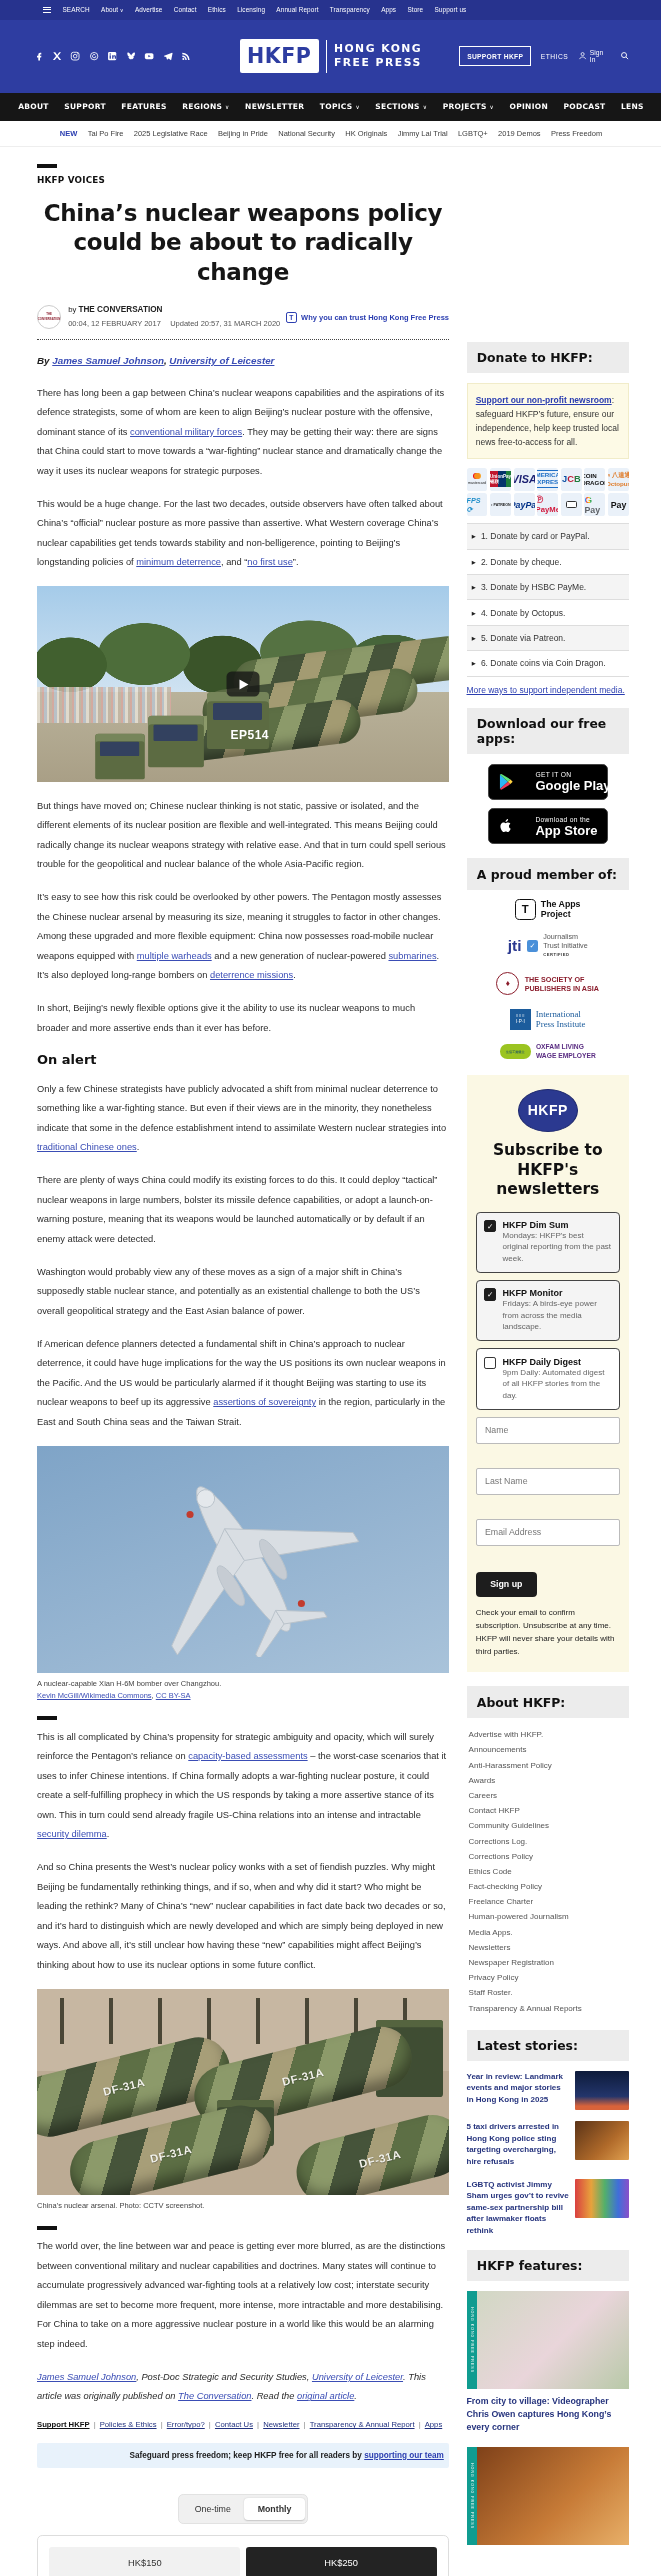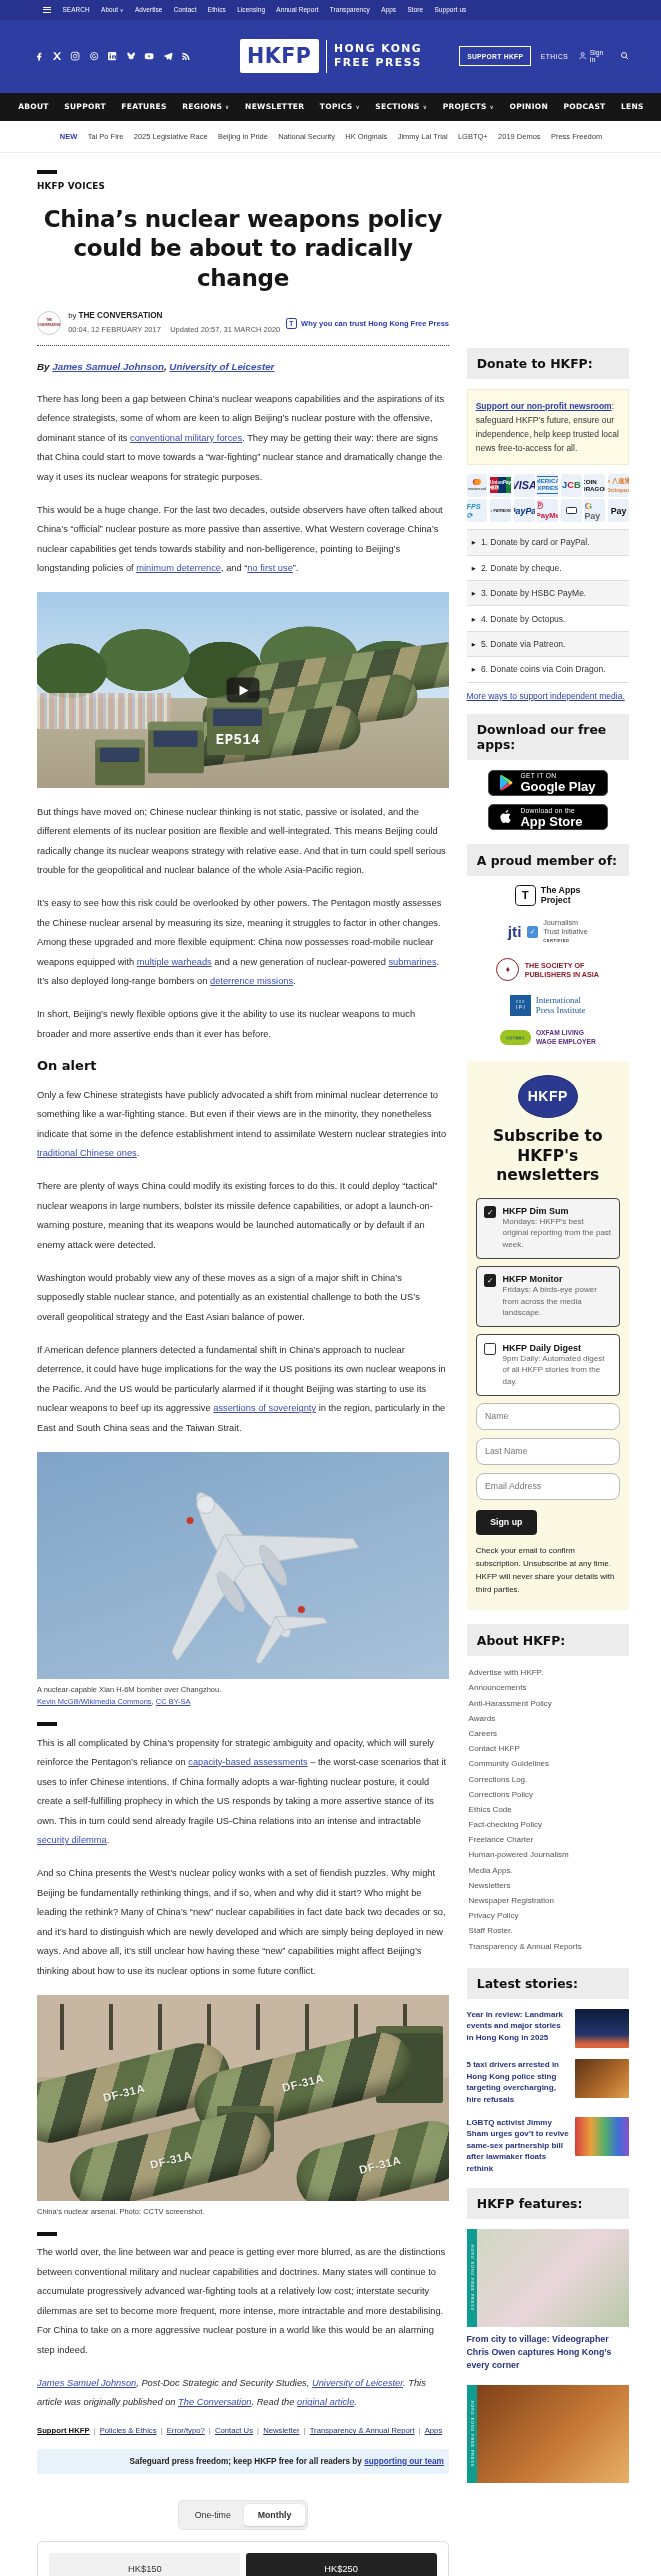--- a/index.html
+++ b/index.html
@@ -21,21 +21,21 @@
   .logo-box { background:#fff; border-radius:2.1px; padding:5.2px 7.2px; font-weight:bold; font-size:20.6px; color:#2e3da1; letter-spacing:0.5px; font-family:"DejaVu Sans", sans-serif; }
   .logo-divider { width:1px; height:33px; background:#fff; }
   .logo-text { color:#fff; font-weight:bold; font-size:10.8px; letter-spacing:1.5px; line-height:1.35; font-family:"DejaVu Sans", sans-serif; }
   .mast-right { width:170px; display:flex; align-items:center; justify-content:flex-end; gap:9.3px; }
   .support-btn { border:0.8px solid #fff; color:#fff; font-weight:bold; font-size:6.7px; padding:5.2px 7.2px; letter-spacing:0.3px; cursor:pointer; white-space:nowrap; }
   .mast-link { color:#fff; font-size:6.7px; letter-spacing:0.5px; cursor:pointer; }
   .signin { display:flex; align-items:center; gap:3.1px; color:#fff; font-size:6.7px; cursor:pointer; }
   .blacknav { background:#161616; height:28px; display:flex; align-items:center; justify-content:center; gap:15.5px; }
   .nav-item { color:#fff; font-weight:bold; font-size:7.5px; letter-spacing:0.3px; cursor:pointer; font-family:"DejaVu Sans", sans-serif; }
   .nav-item .crt { font-weight:normal; font-size:5.7px; }
-  .trending { background:#fff; height:32px; display:flex; align-items:center; justify-content:center; gap:10.3px; border-bottom:0.5px solid #eee; }
+  .trending { background:#fff; height:26px; display:flex; align-items:center; justify-content:center; gap:10.3px; border-bottom:0.5px solid #eee; }
   .trend-new { color:#2a3db0; font-weight:bold; font-size:7.5px; }
   .trend-link { color:#3d3d3d; font-size:7.5px; cursor:pointer; white-space:nowrap; }
 
   
   .page { display:flex; padding:14.4px 33px 0 37px; gap:17.5px; }
   .main-col { width:412px; flex:0 0 412px; }
   .side-col { flex:1; margin-top:181px; min-width:0; }
 
   
   .mini-bar { width:19.6px; height:4.1px; background:#111; margin:3.1px 0 7.2px; }
@@ -74,21 +74,21 @@
   .crowd { position:absolute; left:0; top:101px; width:134px; height:36px; opacity:.85;
     background:repeating-linear-gradient(90deg,#e8e2d6 0 2.6px,#c4b8a6 2.6px 5.2px,#d8a9a0 5.2px 7.2px,#b9c4cf 7.2px 9.8px); }
   .canister { position:absolute; height:44px; border-radius:23px; transform:rotate(-7deg);
     background:repeating-linear-gradient(115deg,#5d6f45 0 24px,#8c9a6a 24px 44px,#46543a 44px 68px,#a39b72 68px 87px);
     box-shadow:inset 0 -7.2px 11.3px rgba(0,0,0,.35); }
   .can1 { width:237px; right:-20.6px; top:62px; }
   .can2 { width:216px; right:31px; top:93px; }
   .can3 { width:196px; right:88px; top:123px; }
   .cab { position:absolute; width:62px; height:57px; background:#5c6b42; border-radius:4.1px 4.1px 2.1px 2.1px; box-shadow:inset 0 9.3px 0 #76855a; }
   .cab .win { position:absolute; top:10.3px; left:6.2px; width:49px; height:17.5px; background:#33415f; border-radius:1.5px; }
-  .cab .plate { position:absolute; bottom:7.2px; width:100%; text-align:center; color:#fff; font-weight:bold; font-size:14px; letter-spacing:0.5px;font-family:Liberation Mono, monospace; }
+  .cab .plate { position:absolute; bottom:7.2px; width:100%; text-align:right; color:#fff; font-weight:bold; font-size:12px; letter-spacing:0.5px; }
   .cab1 { left:170px; top:106px; }
   .cab2 { left:108px; top:127px; transform:scale(.9); }
   .cab3 { left:52px; top:142px; transform:scale(.8); }
   .playbtn { position:absolute; left:50%; top:50%; transform:translate(-50%,-50%); width:33px; height:25px; background:rgba(20,20,20,.78); border-radius:5.2px; display:flex; align-items:center; justify-content:center; cursor:pointer; }
   .playbtn:after { content:""; border-left:9.3px solid #fff; border-top:5.7px solid transparent; border-bottom:5.7px solid transparent; margin-left:2.1px; }
 
   
   .fig-bomber { width:412px; height:227px; background:linear-gradient(160deg,#7fa4c7,#9cb9d4 70%,#a9c3da); display:flex; align-items:center; justify-content:center; }
   .fig-bomber svg { width:289px; height:196px; }
 
@@ -120,21 +120,21 @@
   .donate-banner { background:#e8f2fb; border-radius:2.1px; text-align:right; padding:8.2px 5.2px; font-size:8.2px; font-weight:bold; color:#1d1d1d; margin-bottom:26px; }
   .donate-banner a { color:#2a3db0; text-decoration:underline; cursor:pointer; }
   .toggle-wrap { display:flex; justify-content:center; margin-bottom:11.3px; }
   .toggle { background:#f0f0f0; border:0.5px solid #e2e2e2; border-radius:5.2px; padding:2.6px; display:flex; }
   .toggle .opt { padding:6.2px 13.4px; font-size:8.8px; color:#333; border-radius:4.1px; cursor:pointer; }
   .toggle .opt.active { background:#fff; box-shadow:0 0.5px 1.5px rgba(0,0,0,.18); font-weight:bold; }
   .donate-card { border:0.5px solid #ddd; border-radius:5.2px; padding:11.3px; margin-bottom:13.4px; }
   .amount-grid { display:grid; grid-template-columns:1fr 1fr; gap:5.2px; margin-bottom:11.3px; }
   .amount-btn { background:#f1f1f1; border:none; border-radius:3.1px; height:31px; font-size:9.3px; color:#333; cursor:pointer; font-family:inherit; }
   .amount-btn.selected { background:#232323; color:#fff; }
-  .store-badge { background:#000; color:#fff; border-radius:5.2px; border:0.5px solid #444; width:120px; height:26px; display:flex; align-items:center; gap:6px; padding:0 8.2px; cursor:pointer; }
+  .store-badge { background:#000; color:#fff; border-radius:5.2px; border:0.5px solid #444; width:120px; height:36px; display:flex; align-items:center; gap:21px; padding:0 8.2px; cursor:pointer; }
   .store-badge .ico { width:17.5px; height:17.5px; flex:0 0 17.5px; }
   .store-badge .l1 { font-size:6.7px; letter-spacing:0.3px; }
   .store-badge .l2 { font-size:13px; font-weight:bold; line-height:1.05; white-space:nowrap; }
   .pay-grid { display:grid; grid-template-columns:repeat(7,1fr); gap:4.6px; margin-bottom:14.4px; }
   .pay-tile { background:#eaf1f9; border-radius:4.6px; height:45px; display:flex; flex-direction:column; align-items:center; justify-content:center; gap:2.1px; overflow:hidden; }
   .pay-grid.mini { gap:2.6px; margin-bottom:7.2px; }
   .pay-grid.mini .pay-tile { height:23px; border-radius:2.6px; }
   .pay-label { font-weight:bold; font-size:6.7px; color:#222; text-align:center; }
   .pay-grid.mini .pay-label { font-size:3.6px; }
   .mc-circles { display:flex; }
@@ -185,21 +185,21 @@
 
   .newsletter { background:#fbf8e4; padding:13.4px 9.3px; margin-bottom:14.4px; }
   .nl-logo { width:60px; height:43px; background:#2b3990; border-radius:50%; margin:0 auto 9.3px; display:flex; align-items:center; justify-content:center; color:#fff; font-weight:bold; font-size:14px; border:1.5px solid #1f2a6e; letter-spacing:0.5px; }
   .nl-title { text-align:center; font-weight:bold; font-size:15.5px; line-height:1.25; margin-bottom:12.4px; color:#111; font-family:"DejaVu Sans", sans-serif; }
   .nl-opt { background:#fff; border:0.8px solid #444; border-radius:4.1px; padding:7.2px; display:flex; gap:6.2px; margin-bottom:7.2px; cursor:pointer; }
   .nl-opt.checked { background:#f4f4f4; }
   .nl-box { width:12.4px; height:12.4px; flex:0 0 12.4px; border:1px solid #333; border-radius:2.1px; background:#fff; display:flex; align-items:center; justify-content:center; }
   .nl-opt.checked .nl-box { background:#1d1d1d; border-color:#1d1d1d; color:#fff; font-size:7.7px; }
   .nl-name { font-weight:bold; font-size:9px; color:#111; margin-bottom:2.1px; }
   .nl-desc { color:#666; font-size:8px; line-height:1.45; }
-  .nl-input { width:100%; border:0.5px solid #bbb; border-radius:8px; background:#fff; height:27px; padding:0 8.2px; font-size:8.8px; color:#333; margin-bottom:8px; font-family:inherit; }
+  .nl-input { width:100%; border:0.5px solid #bbb; border-radius:2px; background:#fff; height:27px; padding:0 8.2px; font-size:8.8px; color:#333; margin-bottom:24px; font-family:inherit; }
   .nl-input::placeholder { color:#777; }
   .nl-btn { background:#1d1d1d; color:#fff; border:none; border-radius:4.1px; font-weight:bold; font-size:8.8px; padding:7.7px 14.4px; cursor:pointer; margin:2.1px 0 10.3px; font-family:inherit; }
   .nl-note { font-size:8px; color:#222; line-height:1.6; }
 
   .about-list { margin-bottom:14.4px; }
   .about-list a { display:block; color:#555; font-size:8px; padding:3.1px 2.1px; cursor:pointer; }
 
   .latest-list { margin-bottom:13.4px; }
   .story { display:flex; gap:6.2px; justify-content:space-between; margin-bottom:11.3px; cursor:pointer; }
   .story .stitle { color:#27357e; font-size:8px; font-weight:bold; line-height:1.45; flex:1; }

